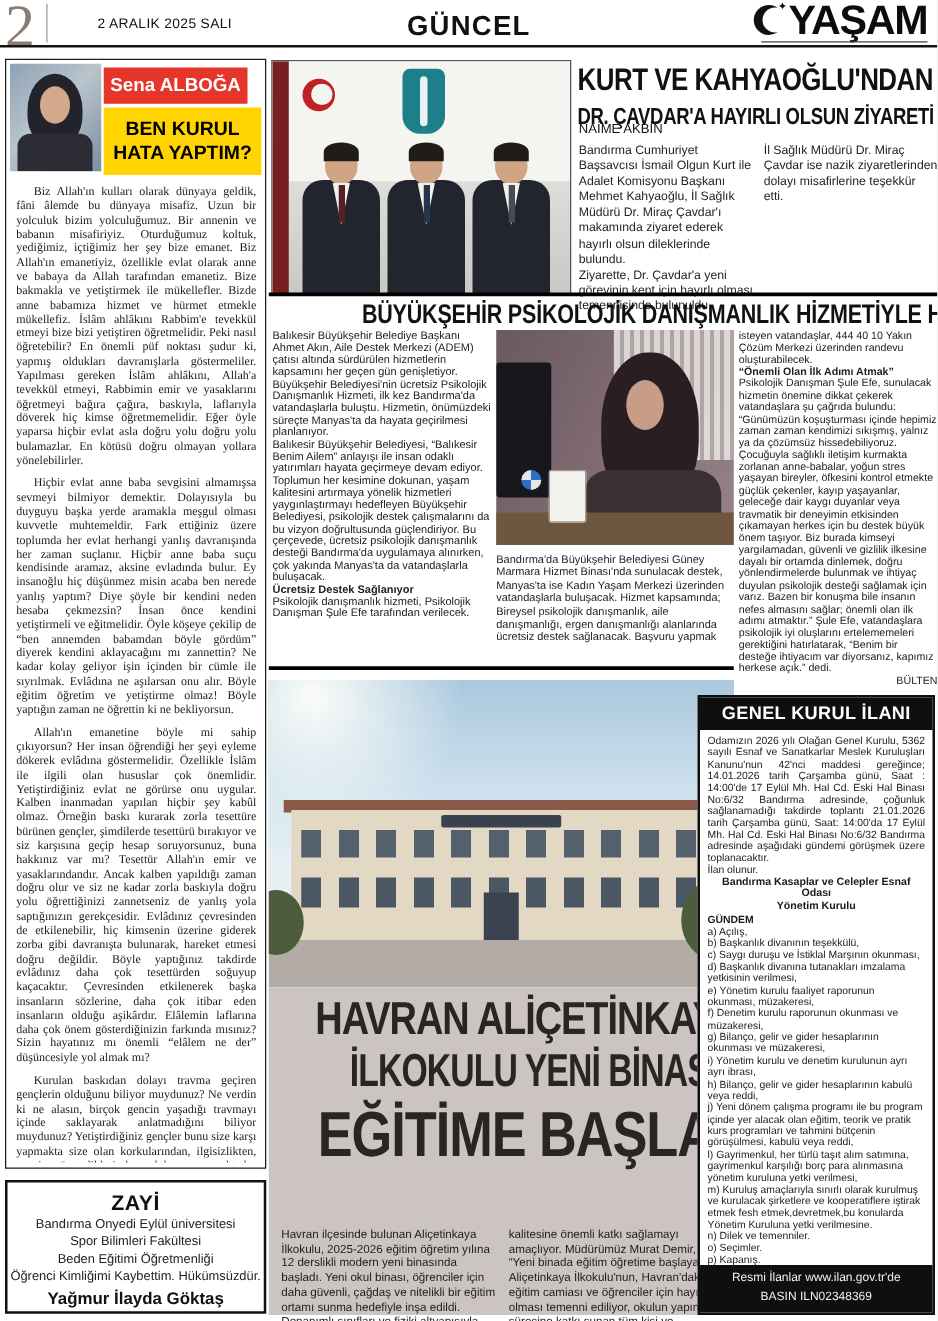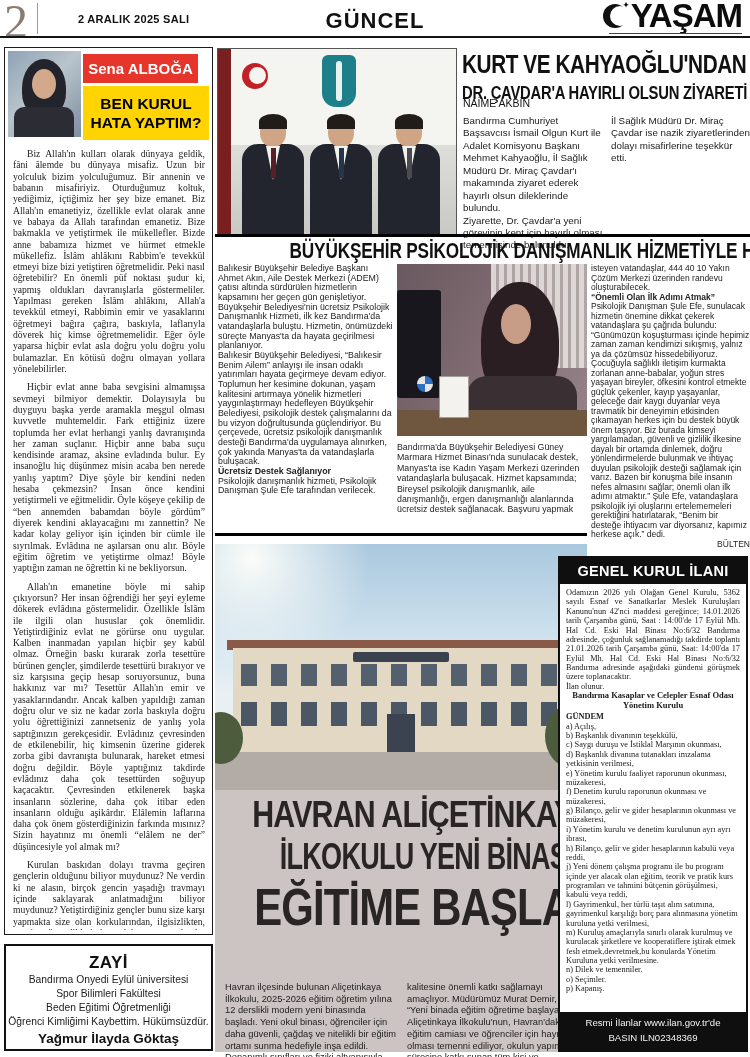--- a/index.html
+++ b/index.html
@@ -7,21 +7,21 @@
   #page {
     position:relative; width:750px; height:1057px; margin:0 auto;
     background:#ffffff; overflow:hidden;
     font-family:"Liberation Sans", sans-serif; color:#111;
   }
   .abs { position:absolute; }
 
   
   .page-num { left:4px; top:-6px; font-family:"Liberation Serif",serif; font-size:48px; color:#8b7c73; }
   .hdr-vline { left:37px; top:3px; width:1px; height:31px; background:#9a9a9a; }
-  .hdr-date { left:78px; top:13px; font-size:11px; font-weight:700; letter-spacing:.3px; }
+  .hdr-date { left:78px; top:13px; font-size:11px; font-weight:400; letter-spacing:.3px; }
   .hdr-section { left:0; right:0; top:8px; text-align:center; font-size:22px; font-weight:900; letter-spacing:1px; }
   .hdr-rule { left:0; top:36px; width:750px; height:2px; background:#141414; }
   .logo-wrap { right:8px; top:1px; display:flex; align-items:flex-end; }
   .crescent { position:relative; width:26px; height:26px; margin-right:2px; margin-bottom:3px; }
   .crescent .c1 { position:absolute; left:0; top:2px; width:24px; height:24px; border-radius:50%; background:#111; }
   .crescent .c2 { position:absolute; left:7px; top:4px; width:20px; height:20px; border-radius:50%; background:#fff; }
   .crescent .star { position:absolute; right:-1px; top:-2px; font-size:9px; color:#111; }
   .logo-text { font-size:33px; font-weight:900; letter-spacing:-1px; line-height:.9; color:#0c0c0c; }
   .logo-underbar { right:8px; top:33px; width:133px; height:1px; background:#444; }
 
@@ -118,21 +118,21 @@
   .sh-1 span { font-size:37px; transform:scaleX(.82); letter-spacing:-1px; }
   .sh-2 span { font-size:37px; transform:scaleX(.73); letter-spacing:-1px; }
   .sh-3 span { font-size:51px; transform:scaleX(.82); letter-spacing:-1px; }
   .school-col { position:absolute; top:438px; font-size:9.3px; line-height:1.26; color:#1d1d1d; }
   .school-col.c1 { left:10px; width:172px; }
   .school-col.c2 { left:192px; width:172px; }
 
   
   .ga-box { left:558px; top:556px; width:190px; height:496px; border:2px solid #0f0f0f; background:#fff; }
   .ga-head { background:#0f0f0f; color:#fff; text-align:center; font-size:14.5px; font-weight:700; line-height:26px; letter-spacing:.3px; }
-  .ga-body { padding:4px 6px 0 6px; font-size:8.3px; line-height:1.13; color:#1a1a1a;font-family:Liberation Serif, serif; }
+  .ga-body { padding:4px 6px 0 6px; font-size:8.3px; line-height:1.13; color:#1a1a1a; }
   .ga-intro { text-align:justify; }
   .ga-org { text-align:center; font-weight:700; font-size:8.5px; }
   .ga-gundem { font-weight:700; margin-top:2px; }
   .ga-item { margin:0; }
   .ga-footer { position:absolute; left:0; right:0; bottom:0; background:#0f0f0f; color:#f2f2f2; text-align:center; padding:4px 0 5px 0; font-size:9.6px; line-height:1.5; }
 </style>
 </head>
 <body>
 
 <div id="page">

